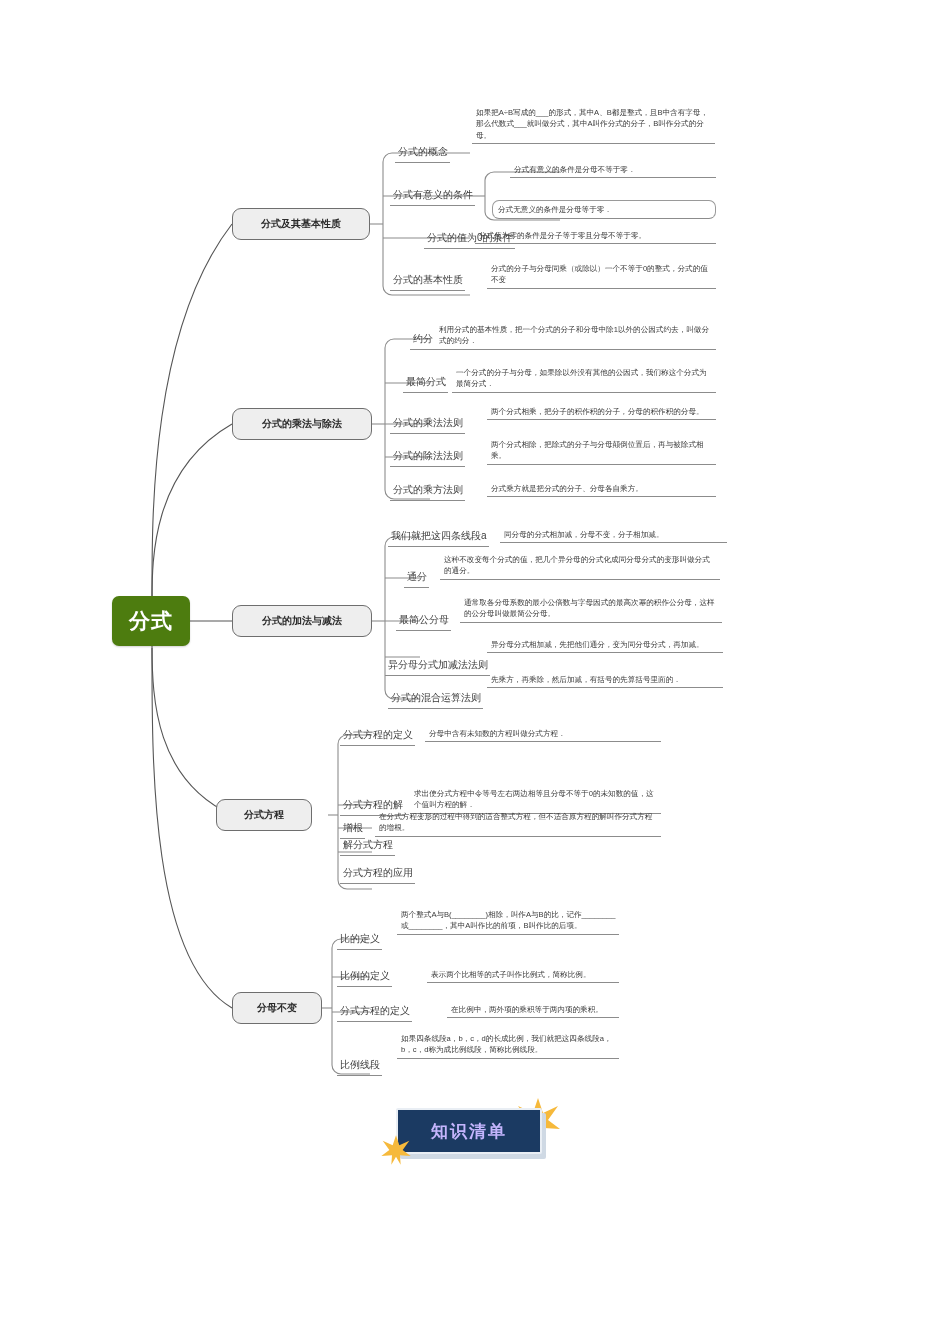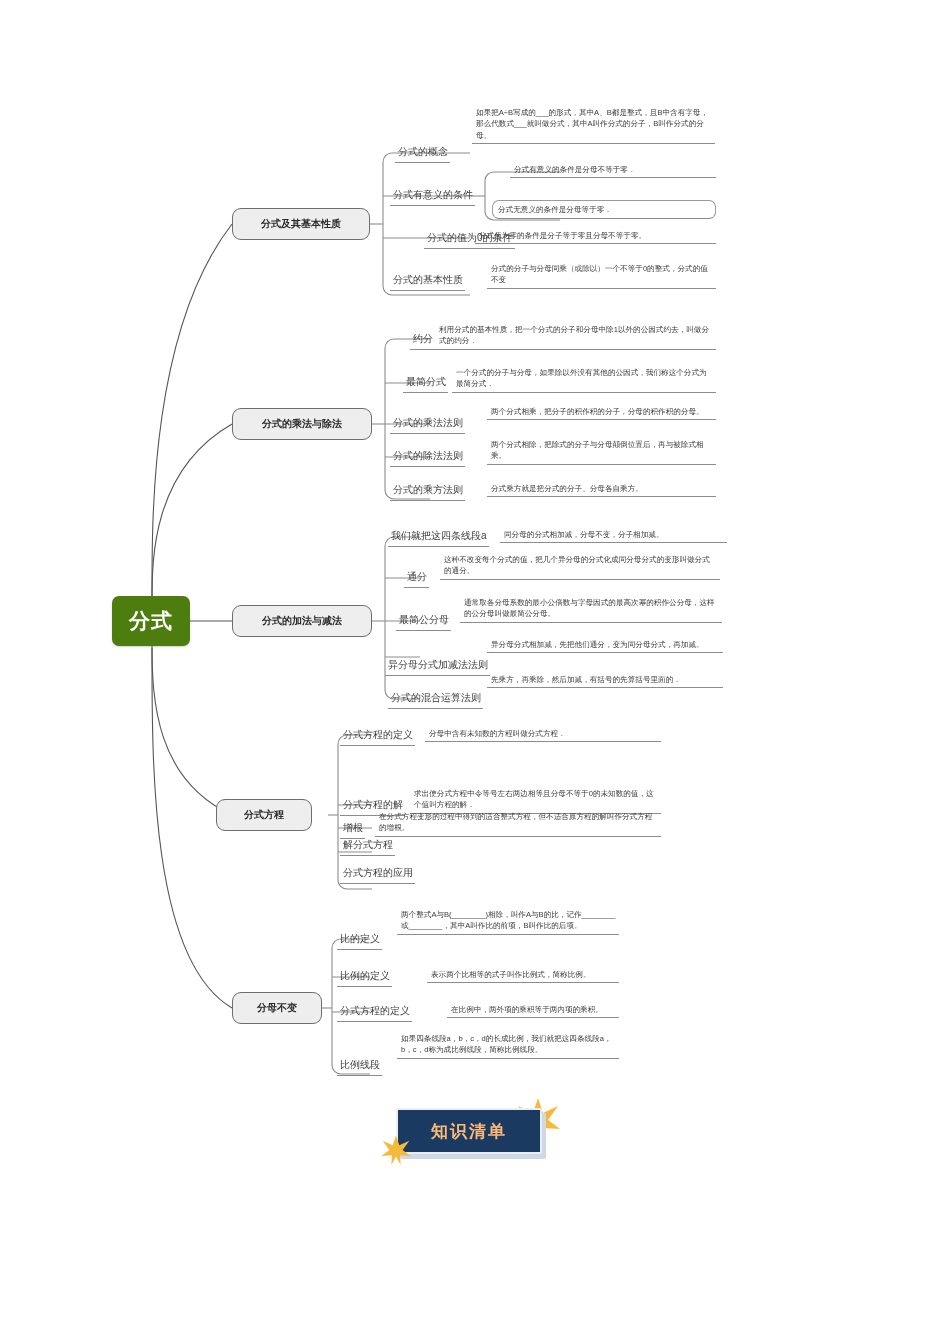--- a/index.html
+++ b/index.html
@@ -129,21 +129,21 @@
     height: 46px;
     background: #1b3a62;
     border: 2.5px solid #e9eef4;
     box-sizing: border-box;
     display: flex;
     align-items: center;
     justify-content: center;
     border-radius: 2px;
   }
   .banner-box .banner-label {
-    color: #fdba74;
+    color: #c4b5fd;
     font-size: 17px;
     font-weight: bold;
     letter-spacing: 2px;
   }
   .star {
     position: absolute;
     pointer-events: none;
   }
   .star.tr { left: 118px; top: -12px; }
   .star.bl { left: -16px; top: 26px; }

